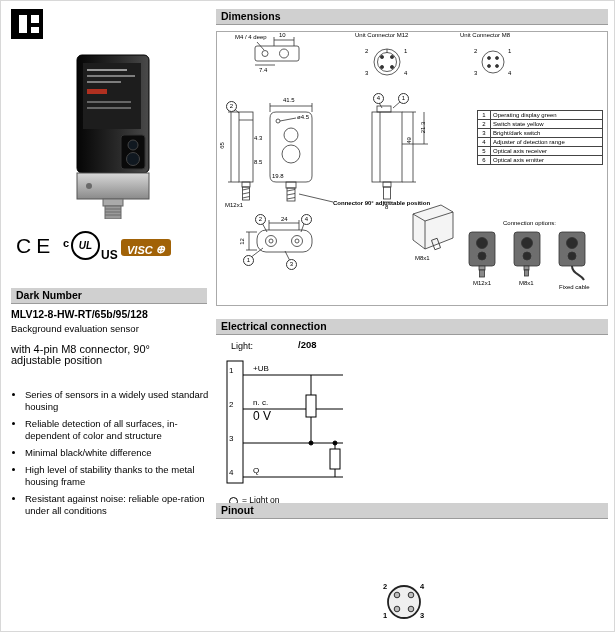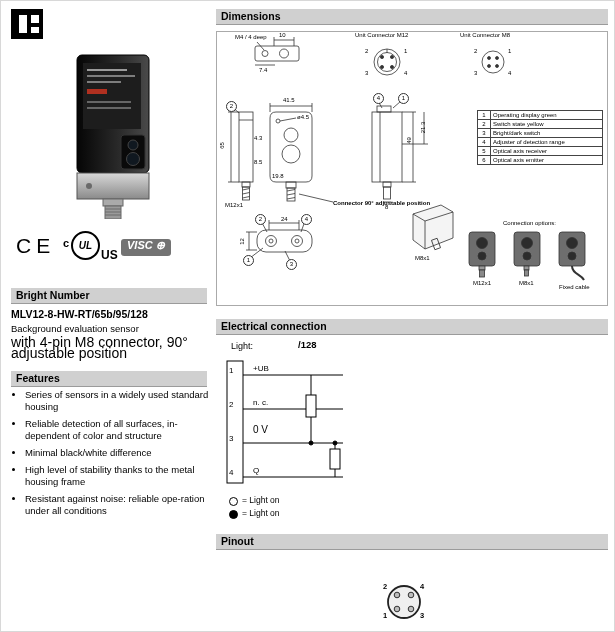--- a/index.html
+++ b/index.html
@@ -16,22 +16,22 @@
   .legend-table{position:absolute;border-collapse:collapse;background:#fff;}
   .legend-table td{border:0.5px solid #444;font-size:6px;line-height:8px;padding:0 2px;white-space:nowrap;}
   .legend-table td.ln{text-align:center;width:8px;}
   .drawbox{position:absolute;left:215px;top:30px;width:392px;height:275px;
            border:1px solid #aaa;background:#fff;box-sizing:border-box;}
   .features-list{position:absolute;left:10px;top:388px;width:196px;margin:0;
                  padding:0 0 0 14px;font-size:9.5px;line-height:12px;}
   .features-list li{margin-bottom:5px;}
   .sym{position:absolute;width:7px;height:7px;border:1px solid #000;border-radius:50%;}
   .sym.filled{background:#000;}
-  .badge{position:absolute;background:#737373;color:#fff;border-radius:3px;height:17px;
-         display:flex;align-items:flex-start;gap:3px;padding:0 6px;font-style:italic;font-weight:bold;font-size:11px;}
+  .badge{position:absolute;background:#a16207;color:#fff;border-radius:3px;height:17px;
+         display:flex;align-items:flex-end;gap:3px;padding:0 6px;font-style:italic;font-weight:bold;font-size:11px;}
   .pinnum{position:absolute;font-size:7.5px;line-height:8px;font-weight:bold;}
 </style>
 </head>
 <body>
 
 <div class="page">
 
   <svg class="abs" style="left:10px;top:6px" width="40" height="34">
     <rect x="0" y="2" width="32" height="30" fill="#000"></rect>
     <rect x="8" y="8" width="8" height="18" fill="#fff"></rect>
@@ -74,26 +74,25 @@
   <span class="abs" style="left:15px;top:233px;font-size:21px;letter-spacing:5px;font-weight:400">CE</span>
   <span class="abs" style="left:62px;top:236px;font-size:11px;font-weight:bold">c</span>
   <span class="abs" style="left:70px;top:230px;width:25px;height:25px;border:2.5px solid #000;border-radius:50%;
         font-size:10px;font-weight:bold;font-style:italic;text-align:center;line-height:25px">UL</span>
   <span class="abs" style="left:100px;top:247px;font-size:12px;font-weight:bold">US</span>
   <div class="badge" style="left:120px;top:238px">
     <span>VISC</span>
     <span>⊕</span>
   </div>
 
-  <div class="bar" style="left:10px;top:287px;width:191px">Bright Number</div>
+  <div class="bar" style="left:10px;top:287px;width:191px">Dark Number</div>
   <div class="abs" style="left:10px;top:307px;font-size:10.5px;font-weight:bold">MLV12-8-HW-RT/65b/95/128</div>
   <div class="abs" style="left:10px;top:322px;font-size:9.5px">Background evaluation sensor</div>
-  <div class="abs" style="left:10px;top:336px;width:186px;font-size:14px;line-height:11px">with 4-pin M8 connector, 90° adjustable position</div>
-
-  <div class="bar" style="left:10px;top:370px;width:191px">Features</div>
+  <div class="abs" style="left:10px;top:343px;width:186px;font-size:11px;line-height:11px">with 4-pin M8 connector, 90° adjustable position</div>
+
   <ul class="features-list">
     <li>Series of sensors in a widely used standard housing</li>
     <li>Reliable detection of all surfaces, in-dependent of color and structure</li>
     <li>Minimal black/white difference</li>
     <li>High level of stability thanks to the metal housing frame</li>
     <li>Resistant against noise: reliable ope-ration under all conditions</li>
   </ul>
 
   <div class="bar" style="left:215px;top:8px;width:387px">Dimensions</div>
 
@@ -276,21 +275,21 @@
           <td class="ln">6</td>
           <td>Optical axis emitter</td>
           </tr>
       </tbody>
     </table>
   </div>
 
   <div class="bar" style="left:215px;top:318px;width:387px">Electrical connection</div>
 
   <span class="abs" style="left:230px;top:340px;font-size:9px">Light:</span>
-  <span class="abs" style="left:297px;top:338px;font-size:9.5px;font-weight:bold">/128</span>
+  <span class="abs" style="left:297px;top:338px;font-size:9.5px;font-weight:bold">/208</span>
 
   <svg class="abs" style="left:222px;top:354px" width="210" height="140" viewBox="0 0 210 140">
     <g stroke="#000" stroke-width="1" fill="none">
       <rect x="4" y="6" width="16" height="122"></rect>
       <line x1="20" y1="20" x2="120" y2="20"></line>
       <line x1="20" y1="54" x2="120" y2="54"></line>
       <line x1="20" y1="88" x2="120" y2="88"></line>
       <line x1="20" y1="122" x2="120" y2="122"></line>
       <line x1="88" y1="20" x2="88" y2="88"></line>
       <rect x="83" y="40" width="10" height="22" fill="#fff"></rect>
@@ -301,29 +300,29 @@
     </g>
   </svg>
 
   <span class="pinnum" style="left:228px;top:366px;font-weight:normal;font-size:8px">1</span>
   <span class="pinnum" style="left:228px;top:400px;font-weight:normal;font-size:8px">2</span>
   <span class="pinnum" style="left:228px;top:434px;font-weight:normal;font-size:8px">3</span>
   <span class="pinnum" style="left:228px;top:468px;font-weight:normal;font-size:8px">4</span>
 
   <span class="abs" style="left:252px;top:363px;font-size:8px">+UB</span>
   <span class="abs" style="left:252px;top:397px;font-size:8px">n. c.</span>
-  <span class="abs" style="left:252px;top:423px;font-size:10px">0 V</span>
+  <span class="abs" style="left:252px;top:408px;font-size:12px">0 V</span>
   <span class="abs" style="left:252px;top:465px;font-size:8px">Q</span>
 
   <span class="sym" style="left:228px;top:496px"></span>
   <span class="abs" style="left:241px;top:494px;font-size:8.5px">= Light on</span>
   <span class="sym filled" style="left:228px;top:509px"></span>
   <span class="abs" style="left:241px;top:507px;font-size:8.5px">= Light on</span>
 
-  <div class="bar" style="left:215px;top:533px;width:387px">Pinout</div>
+  <div class="bar" style="left:215px;top:502px;width:387px">Pinout</div>
 
   <svg class="abs" style="left:376px;top:578px" width="54" height="46" viewBox="0 0 54 46">
     <circle cx="27" cy="23" r="16" fill="#efefef" stroke="#222" stroke-width="1.8"></circle>
     <circle cx="20" cy="16" r="2.8" fill="#bdbdbd" stroke="#333"></circle>
     <circle cx="34" cy="16" r="2.8" fill="#bdbdbd" stroke="#333"></circle>
     <circle cx="20" cy="30" r="2.8" fill="#bdbdbd" stroke="#333"></circle>
     <circle cx="34" cy="30" r="2.8" fill="#bdbdbd" stroke="#333"></circle>
   </svg>
   <span class="pinnum" style="left:382px;top:582px">2</span>
   <span class="pinnum" style="left:419px;top:582px">4</span>

